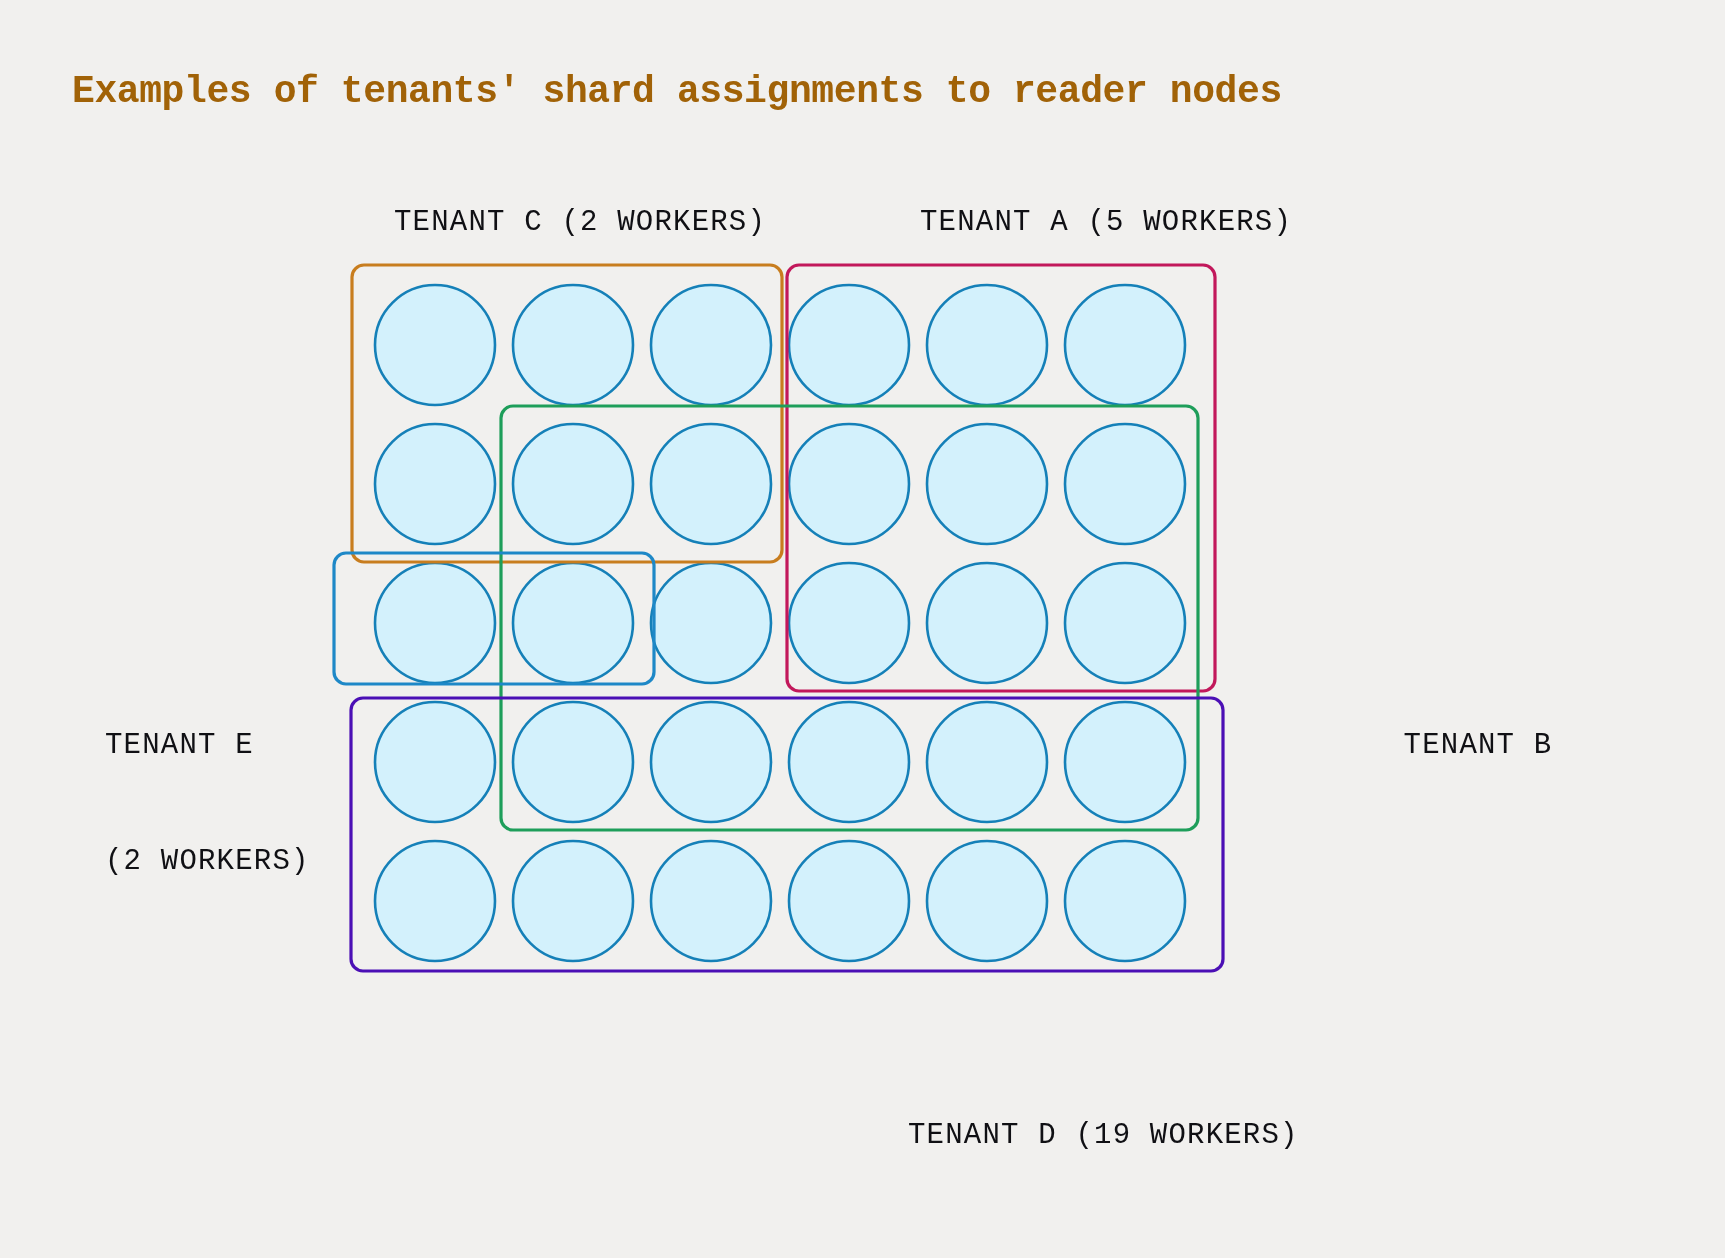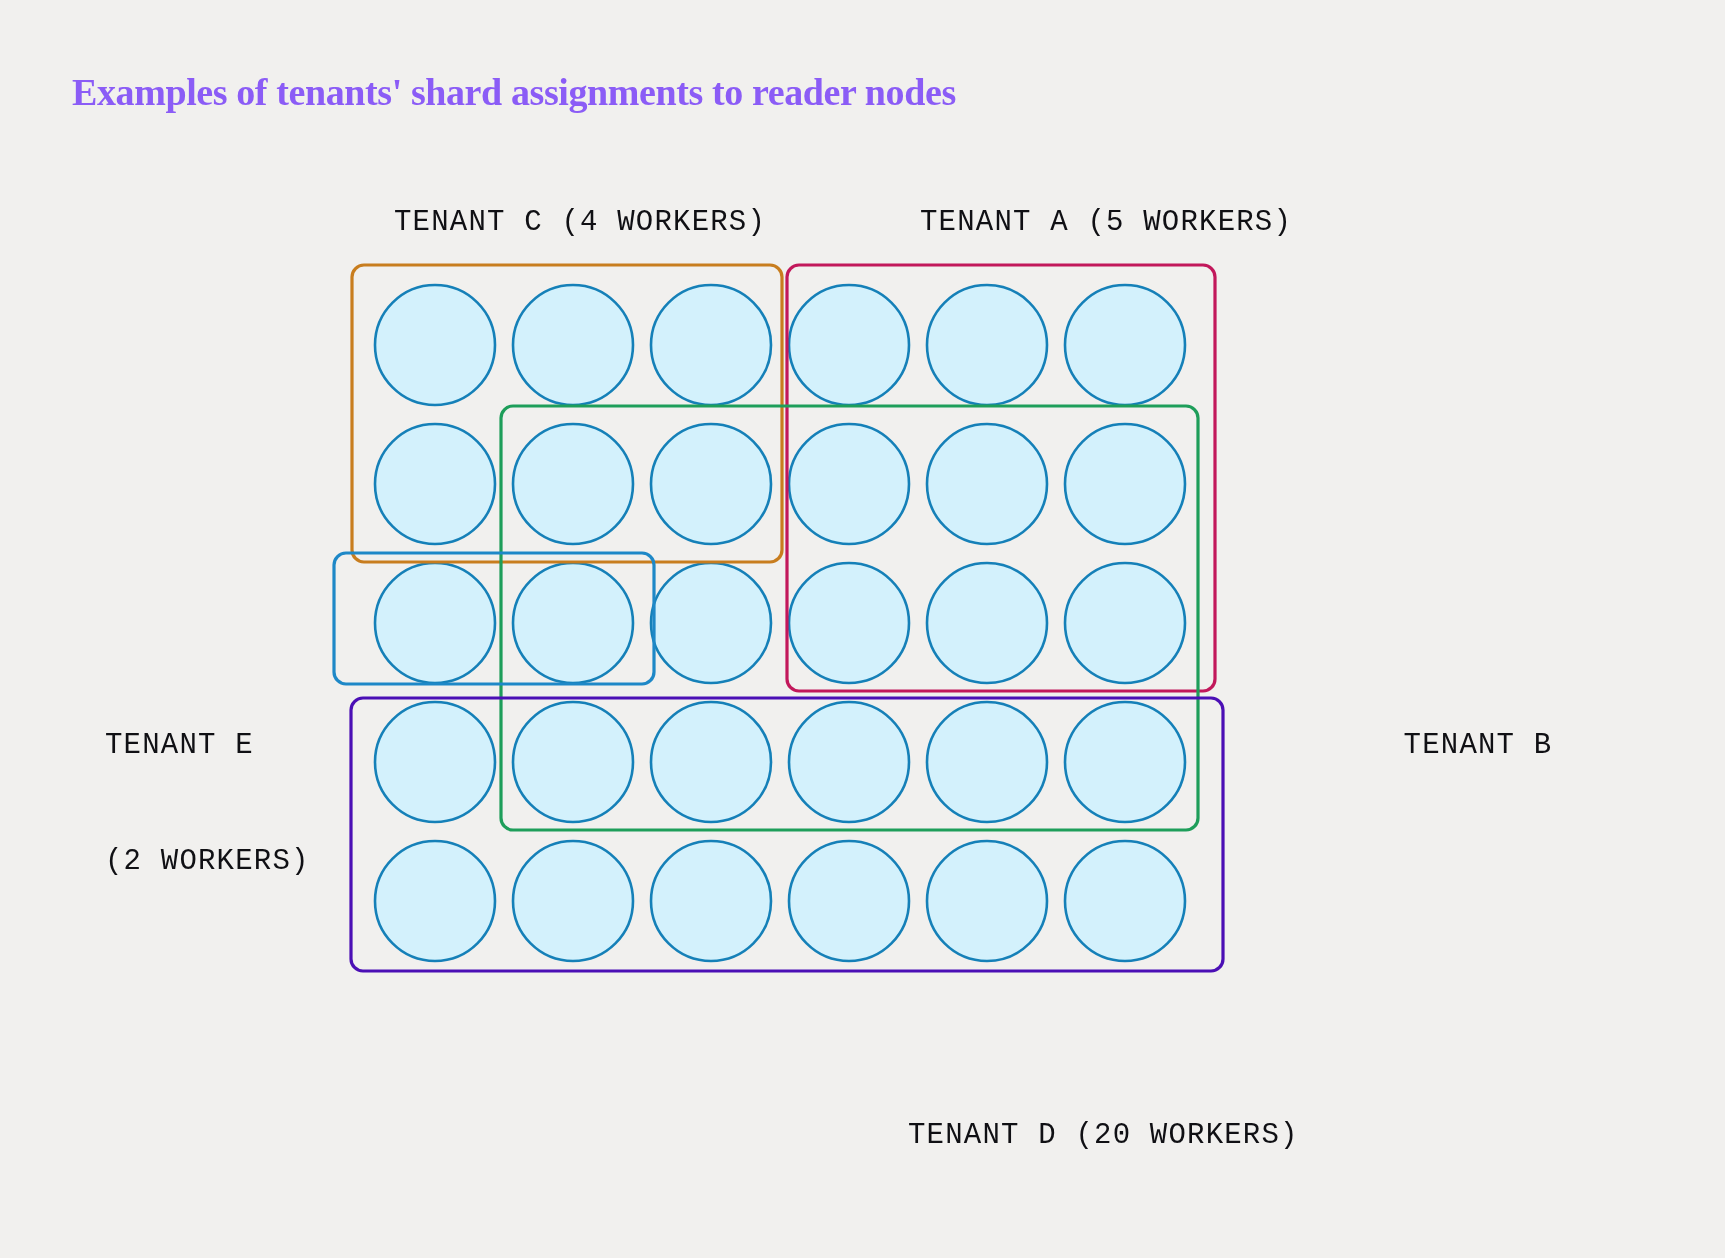--- a/index.html
+++ b/index.html
@@ -12,25 +12,25 @@
     background: #f1f0ee;
     font-family: "Liberation Sans", sans-serif;
     overflow: hidden;
     position: relative;
   }
 
   #diagram-title {
     position: absolute;
     left: 72px;
     top: 70px;
-    font-family: Liberation Serif, serif;
+    font-family: Liberation Mono, monospace;
     font-weight: bold;
     font-size: 38px;
     letter-spacing: -0.4px;
-    color: #8b5cf6;
+    color: #a16207;
     white-space: nowrap;
   }
 
   .mono-label {
     position: absolute;
     font-family: "Liberation Mono", "DejaVu Sans Mono", monospace;
     font-size: 29px;
     letter-spacing: 1.2px;
     color: #101014;
     white-space: pre;
@@ -72,34 +72,34 @@
   .tenant-box {
     fill: none;
     stroke-width: 3.2;
   }
 </style>
 </head>
 <body>
 
 <div id="diagram-title">Examples of tenants' shard assignments to reader nodes</div>
 
-<div class="mono-label" id="label-tenant-c">TENANT C (4 WORKERS)</div>
+<div class="mono-label" id="label-tenant-c">TENANT C (2 WORKERS)</div>
 
 <div class="mono-label" id="label-tenant-a">TENANT A (5 WORKERS)</div>
 
 <div class="mono-label" id="label-tenant-b">
   <div>TENANT B</div>
 </div>
 
 <div class="mono-label" id="label-tenant-e">
   <div>TENANT E</div>
   <div>(2 WORKERS)</div>
 </div>
 
-<div class="mono-label" id="label-tenant-d">TENANT D (20 WORKERS)</div>
+<div class="mono-label" id="label-tenant-d">TENANT D (19 WORKERS)</div>
 
 <div id="grid-stage">
   <svg width="1725" height="1258" viewBox="0 0 1725 1258">
     <g id="node-layer">
         <circle cx="435" cy="345" r="60" class="node-circle" fill="#d3f1fc" stroke="#1580b8"></circle>
         <circle cx="573" cy="345" r="60" class="node-circle" fill="#d3f1fc" stroke="#1580b8"></circle>
         <circle cx="711" cy="345" r="60" class="node-circle" fill="#d3f1fc" stroke="#1580b8"></circle>
         <circle cx="849" cy="345" r="60" class="node-circle" fill="#d3f1fc" stroke="#1580b8"></circle>
         <circle cx="987" cy="345" r="60" class="node-circle" fill="#d3f1fc" stroke="#1580b8"></circle>
         <circle cx="1125" cy="345" r="60" class="node-circle" fill="#d3f1fc" stroke="#1580b8"></circle>

